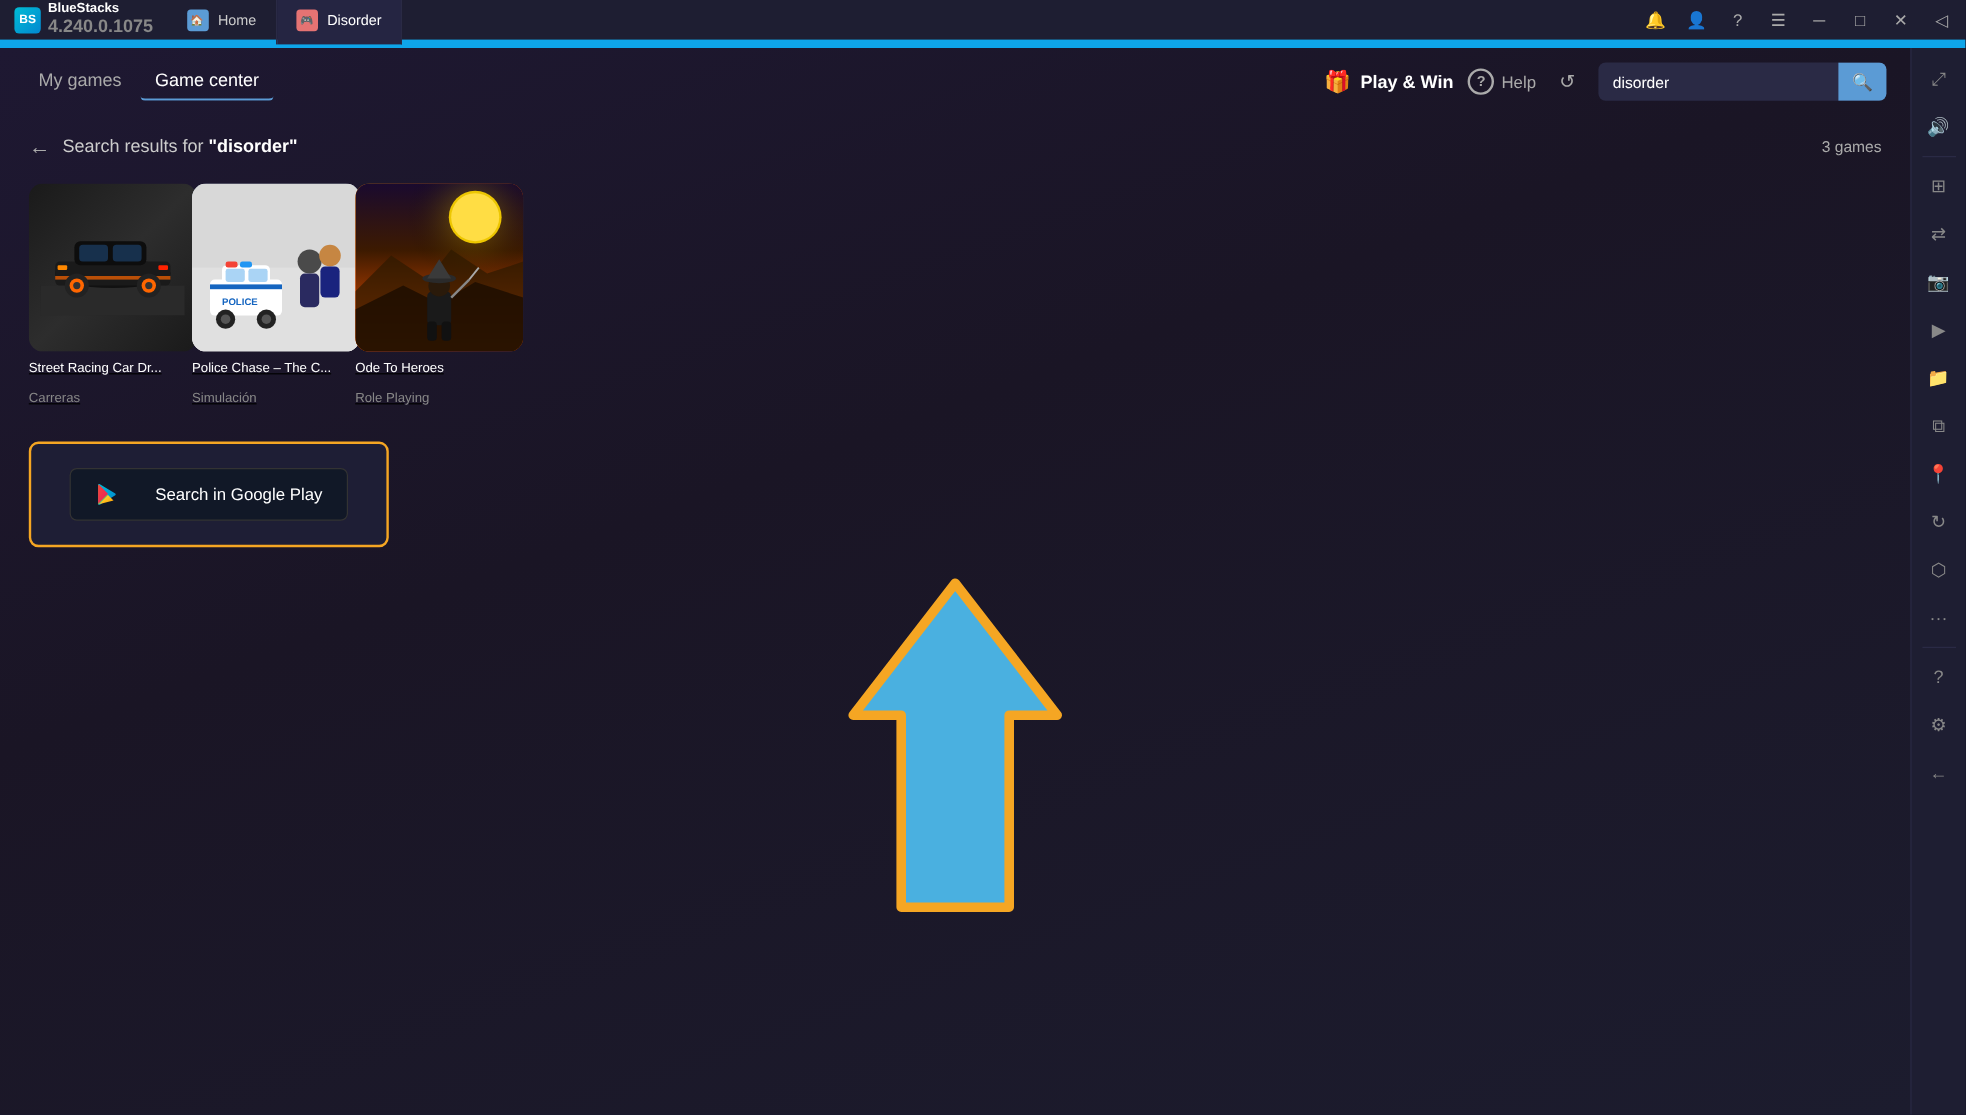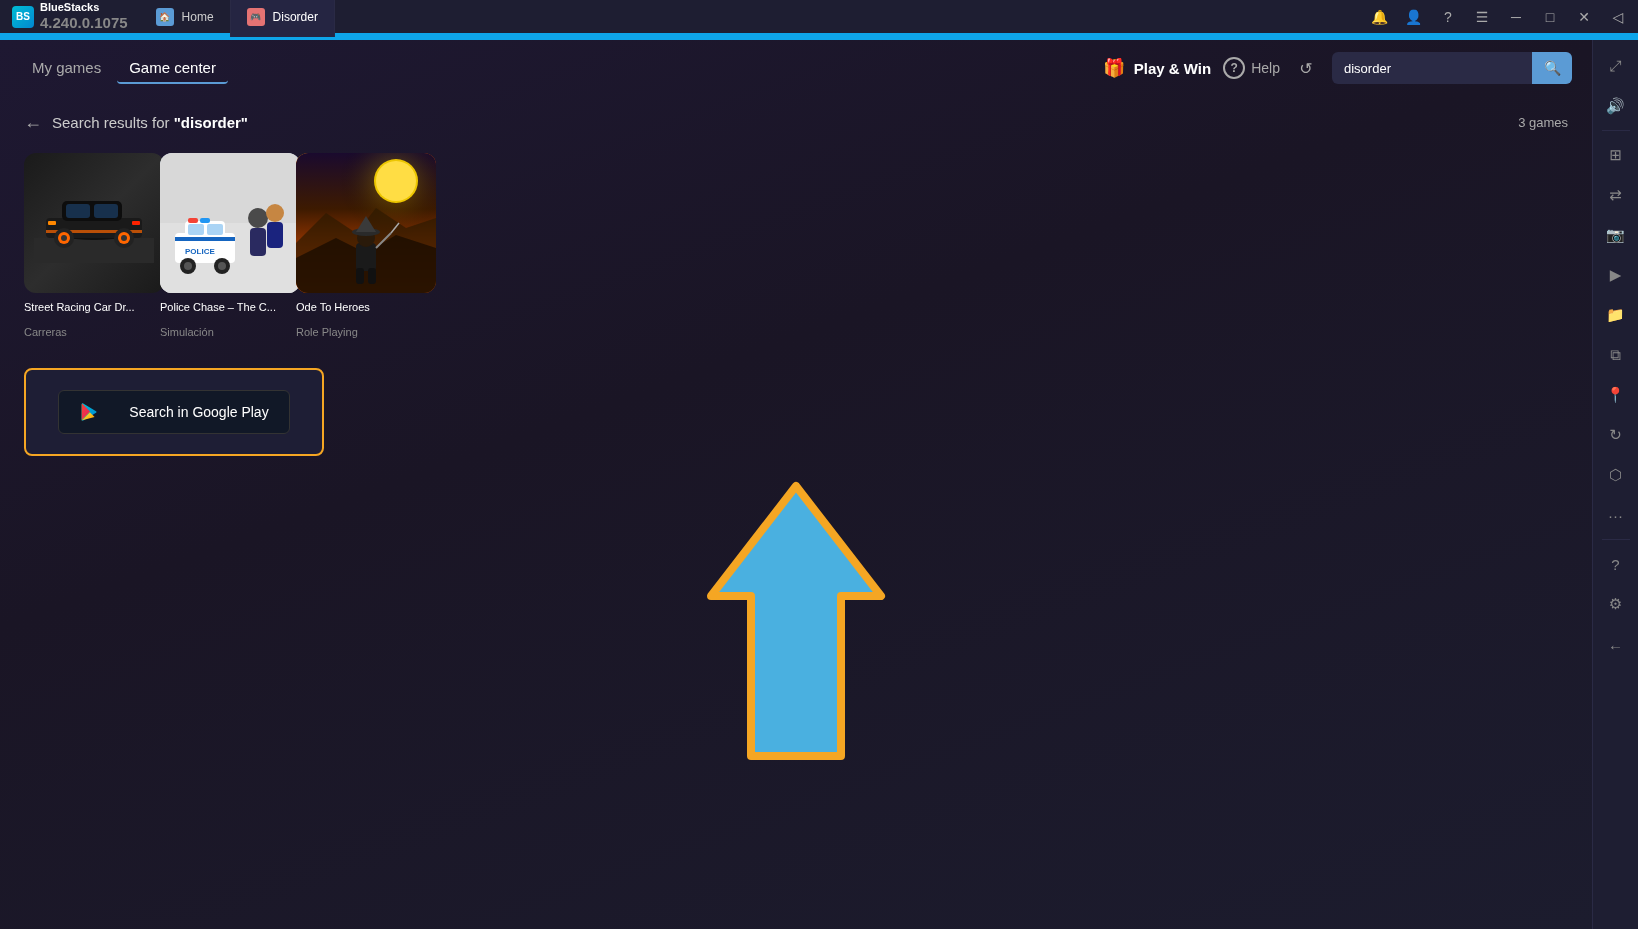--- a/index.html
+++ b/index.html
@@ -271,20 +271,21 @@
     
     .games-grid {
       display: flex;
       gap: 16px;
       flex-wrap: wrap;
       margin-bottom: 30px;
     }
     .game-card {
       width: 120px;
       cursor: pointer;
+      text-decoration: underline;
     }
     .game-thumb {
       width: 140px;
       height: 140px;
       border-radius: 12px;
       overflow: hidden;
       margin-bottom: 8px;
       position: relative;
     }
     

